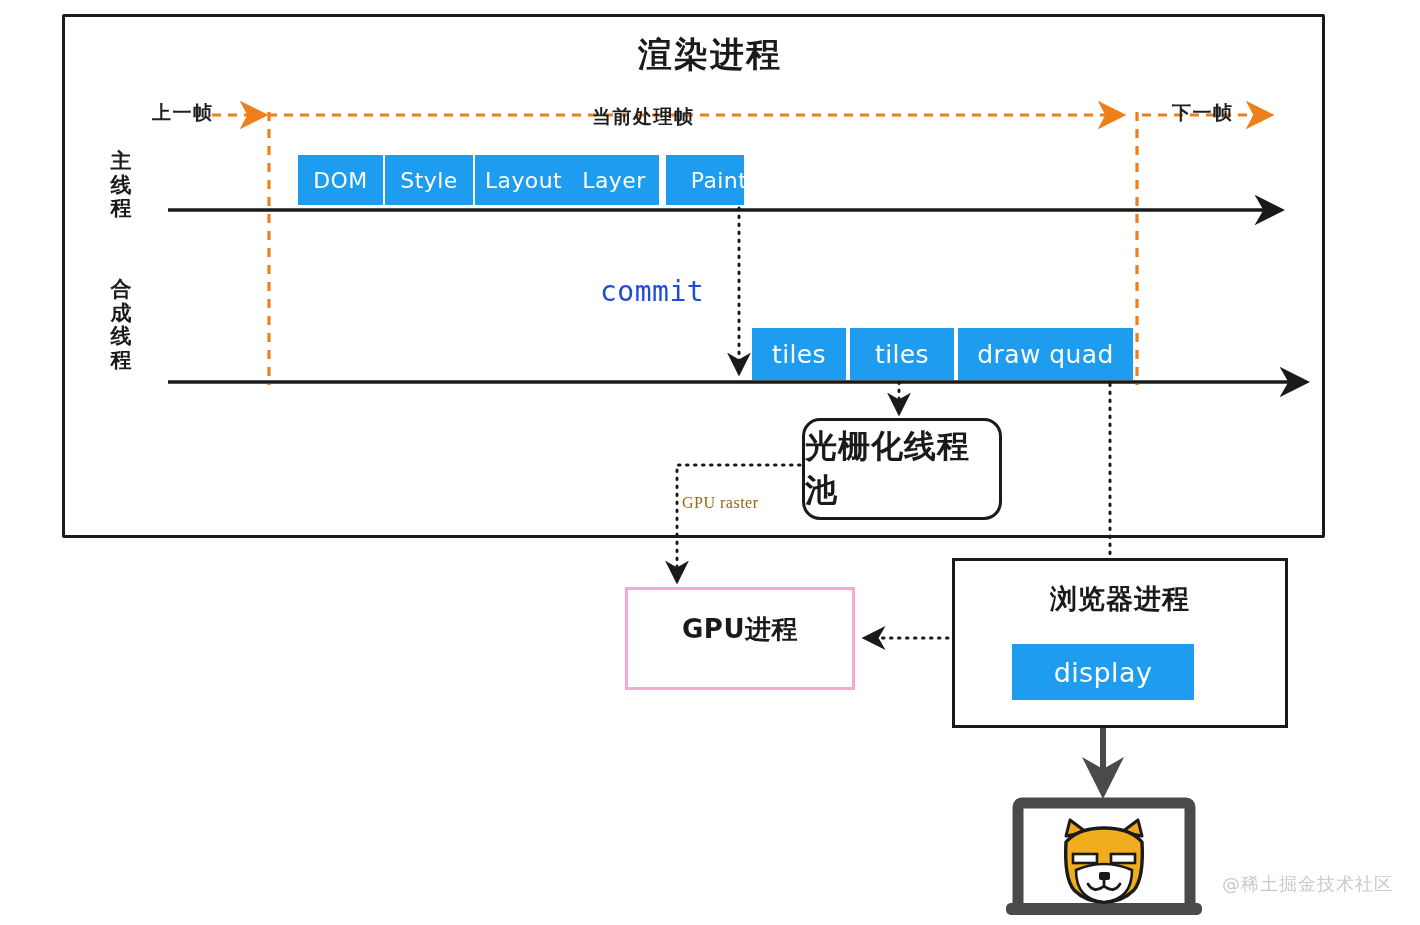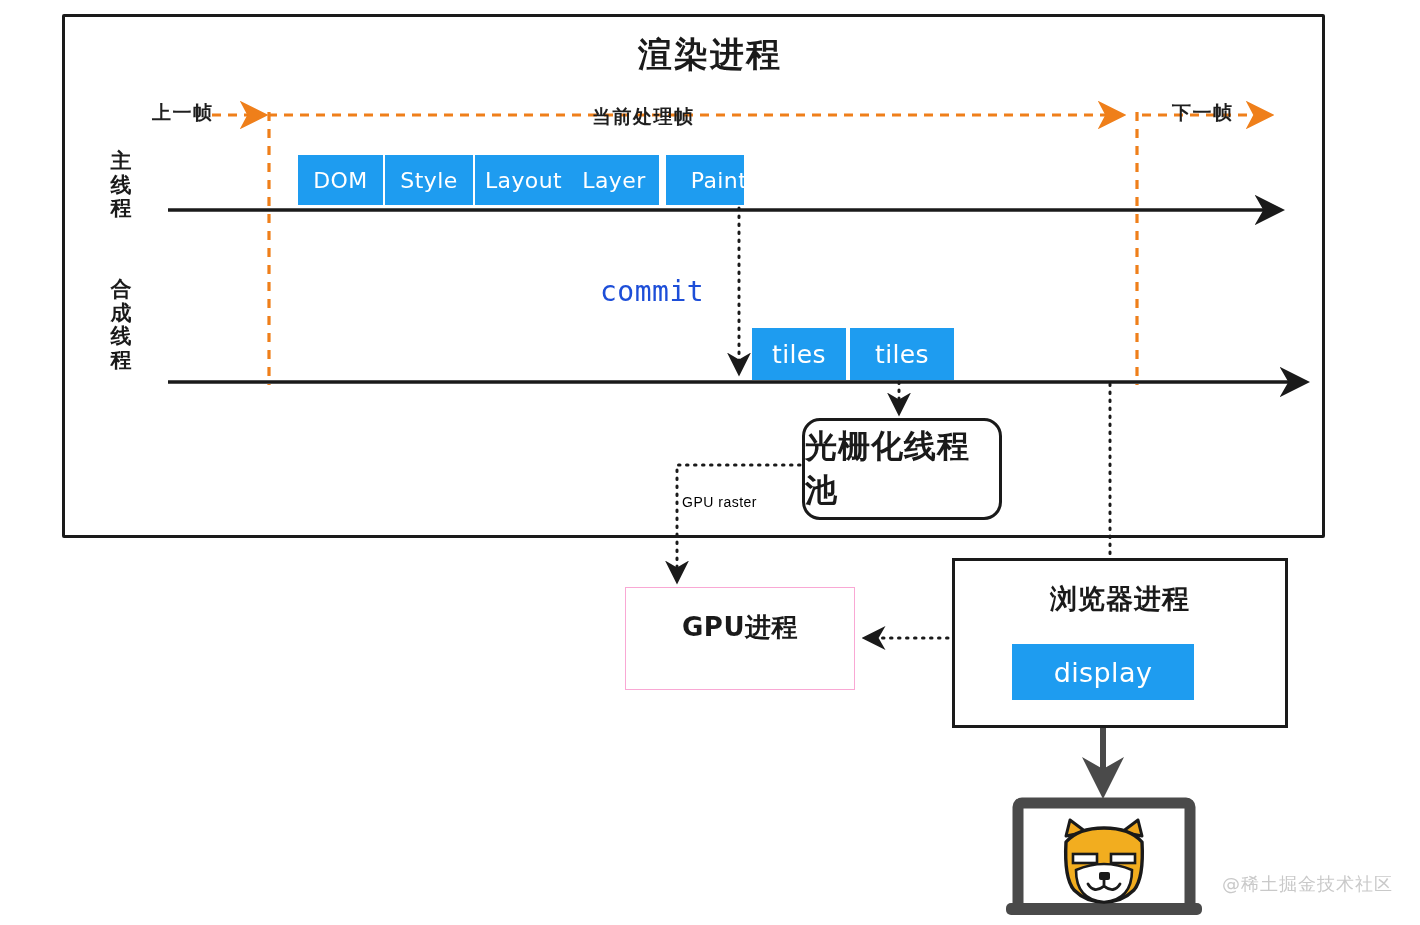--- a/index.html
+++ b/index.html
@@ -96,44 +96,44 @@
     left: 600px; top: 275px;
     font-family: "DejaVu Sans Mono", monospace;
     font-size: 28px;
     color: #1d4ed8;
     letter-spacing: .5px;
   }
 
   
   #label-gpu-raster {
     left: 682px; top: 494px;
-    font-family: Liberation Sans, sans-serif;
-    font-size: 14px;
-    color: #000000;
+    font-family: Liberation Serif, serif;
+    font-size: 16px;
+    color: #a16207;
     letter-spacing: .5px;
   }
 
   
   #raster-pool-box {
     left: 802px; top: 418px; width: 200px; height: 102px;
     border: 3px solid #1a1a1a;
     border-radius: 18px;
     box-sizing: border-box;
     background: #fff;
     display: flex; align-items: center; justify-content: center;
   }
   #raster-pool-box .cn {
     font-family: "DejaVu Sans", sans-serif;
     font-size: 32px; font-weight: 600; color: #1a1a1a; letter-spacing: 1px;
   }
 
   
   #gpu-process-box {
     left: 625px; top: 587px; width: 230px; height: 103px;
-    border: 1px solid #f9a8d4;
+    border: 3px solid #f9a8d4;
     box-sizing: border-box;
     background: #fff;
   }
   #gpu-process-box .cn {
     position: absolute; left: 0; top: 22px; width: 100%;
     text-align: center;
     font-family: "DejaVu Sans", sans-serif;
     font-size: 26px; font-weight: 600; color: #1a1a1a; letter-spacing: .5px;
   }
 
@@ -254,20 +254,21 @@
   <div class="chip" id="chip-dom">DOM</div>
   <div class="chip" id="chip-style">Style</div>
   <div class="chip" id="chip-layout">Layout</div>
   <div class="chip" id="chip-layer">Layer</div>
   <div class="chip last" id="chip-paint">Paint</div>
 
   <div class="abs" id="label-commit">commit</div>
 
   <div class="chip" id="chip-tiles">tiles</div>
   <div class="chip" id="chip-raster">tiles</div>
+  <div class="chip last" id="chip-drawquad">draw quad</div>
 
   <div class="abs" id="label-gpu-raster">GPU raster</div>
 
   <div class="abs" id="raster-pool-box">
     <span class="cn">光栅化线程池</span>
   </div>
 
   <div class="abs" id="gpu-process-box">
     <span class="cn">GPU进程</span>
   </div>

